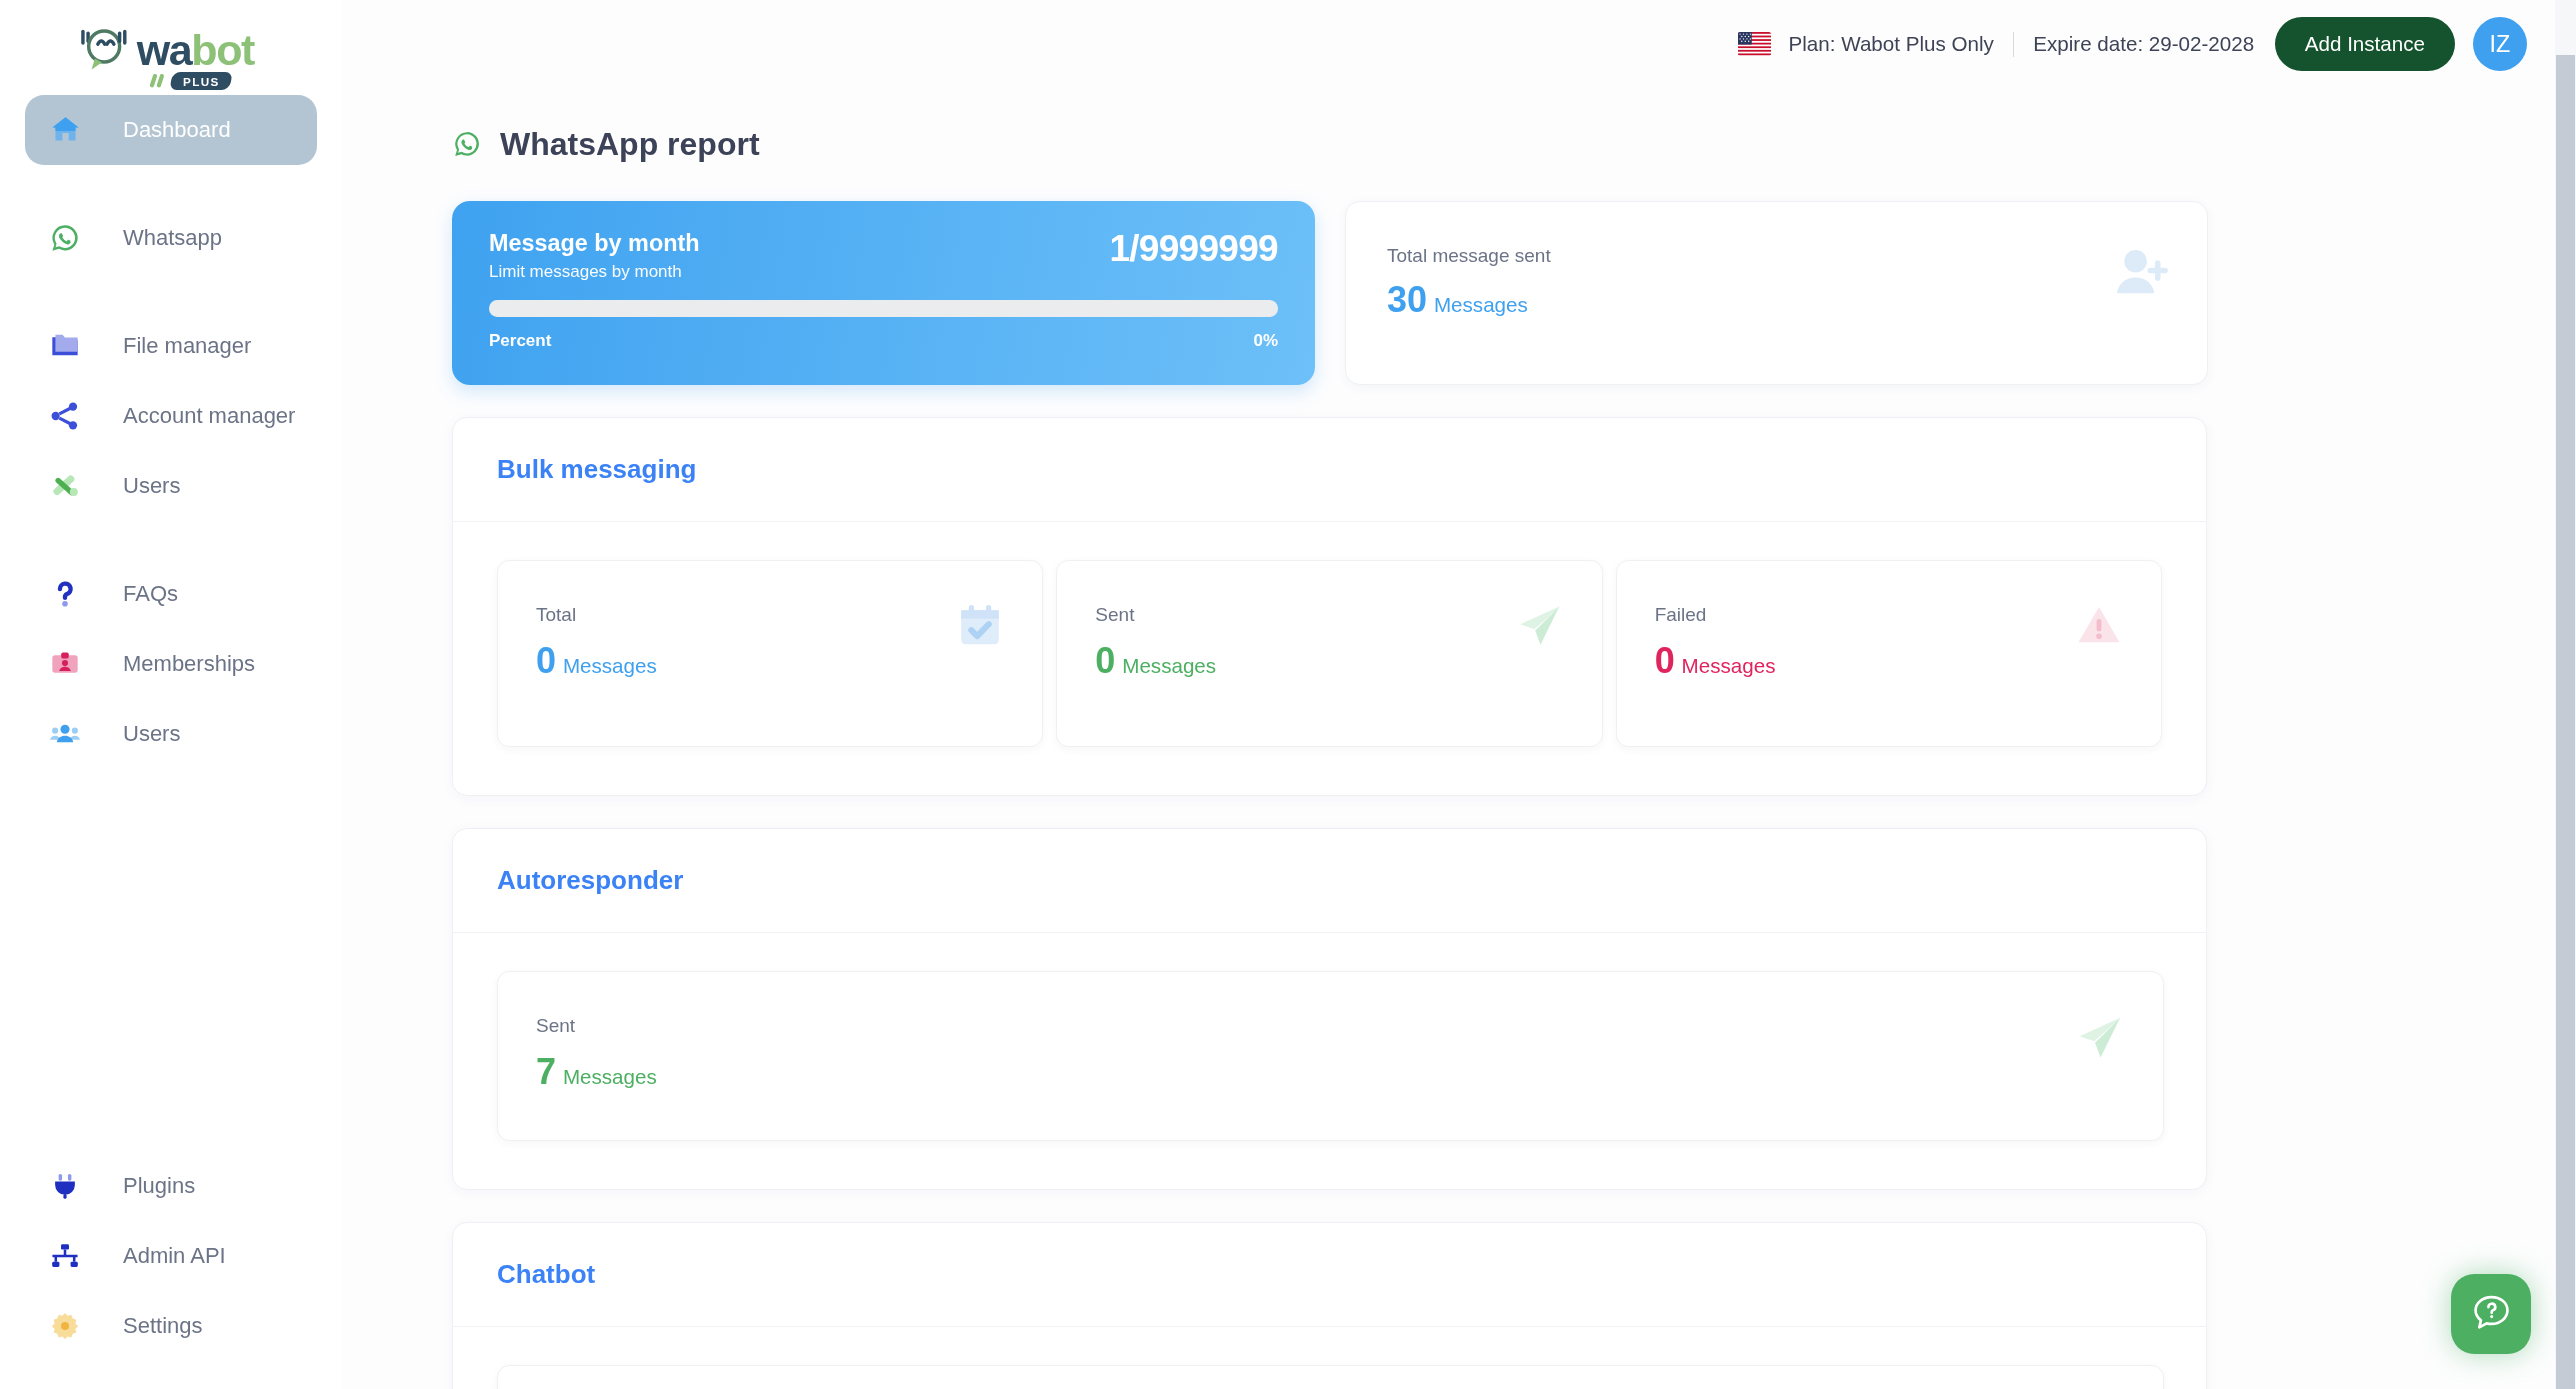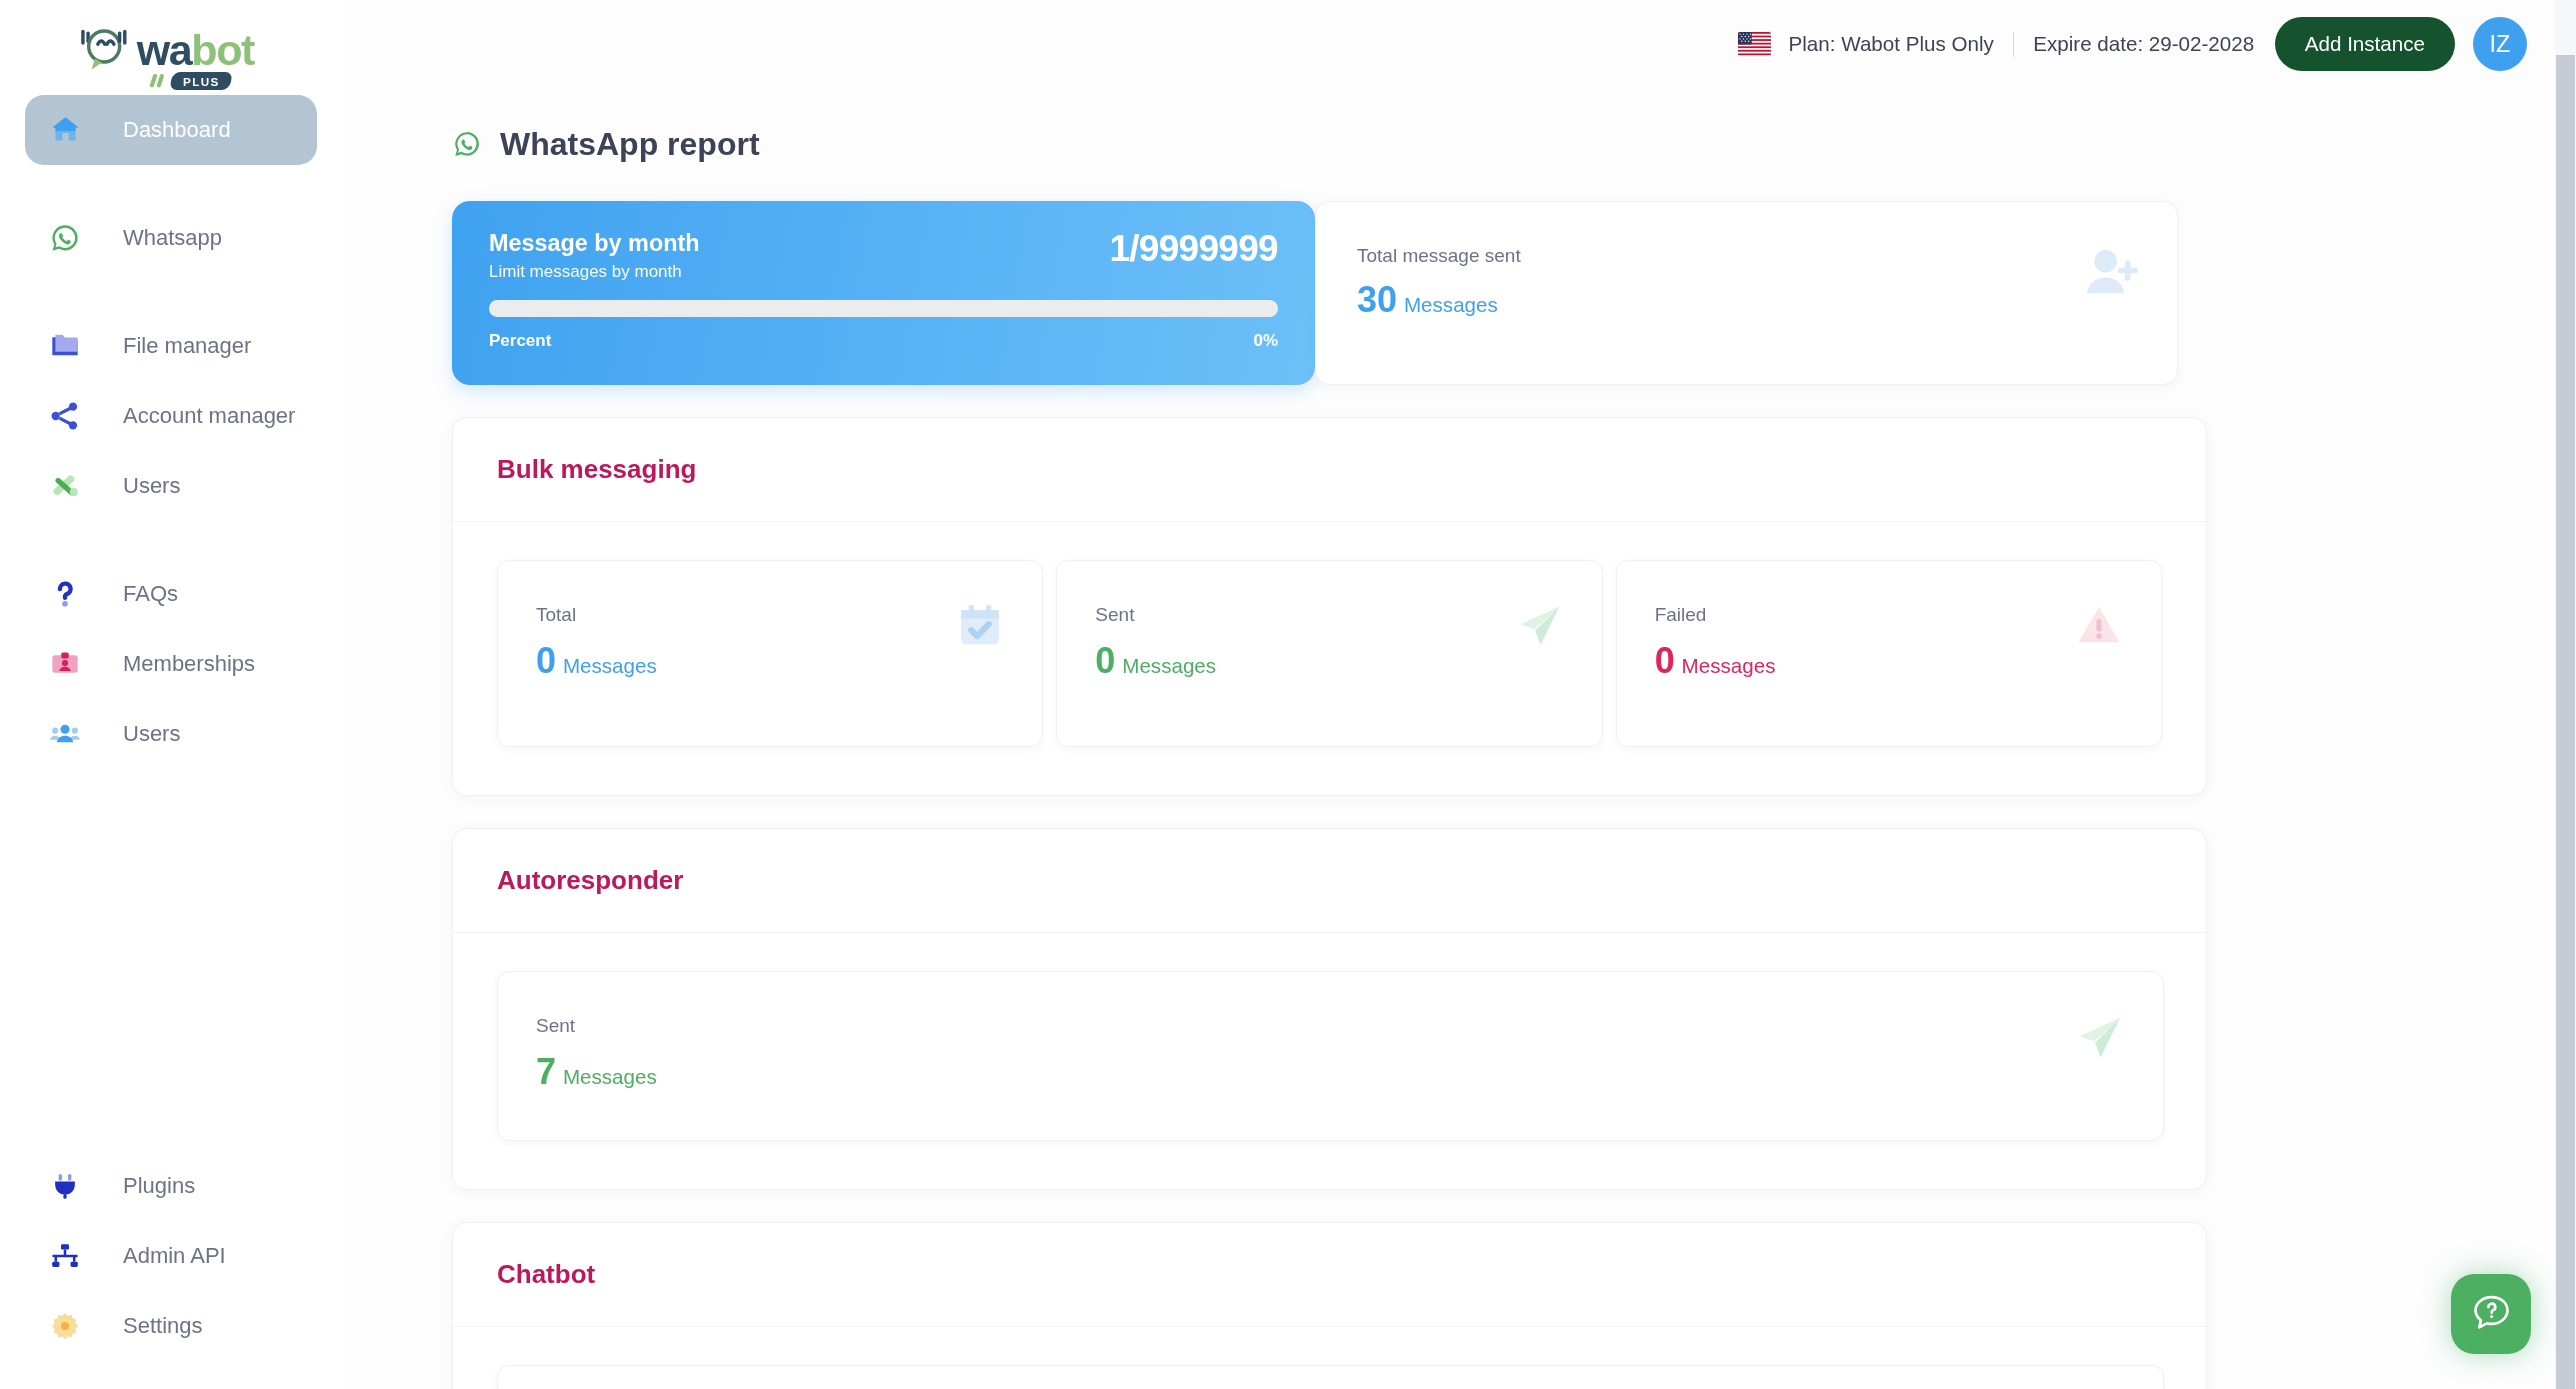--- a/index.html
+++ b/index.html
@@ -68,21 +68,21 @@
     margin-left: 18px; width: 54px; height: 54px; border-radius: 50%;
     background: #3ea0ef; color: #ffffff; font-size: 23.4px;
     display: flex; align-items: center; justify-content: center; cursor: pointer;
   }
   .page-head-inner { display: flex; align-items: center; gap: 18px; }
   .page-title { font-size: 32px; font-weight: 700; color: #3c4257; }
 
   .content { padding: 38px 49px 0 110px; }
 
   
-  .stat-row { display: flex; }
+  .stat-row { display: flex; gap: 30px; }
   .card-blue {
     width: 863px; height: 184px; border-radius: 18px;
     background: linear-gradient(100deg, #3fa2f0 0%, #6dc0f8 100%);
     padding: 29px 37px 0 37px; color: #ffffff;
     box-shadow: 0 6.9px 18px rgba(62,160,239,0.22);
     position: relative;
   }
   .cb-top { display: flex; justify-content: space-between; align-items: flex-start; }
   .cb-title { font-size: 23.4px; font-weight: 700; line-height: 1.15; }
   .cb-sub { font-size: 17px; font-weight: 400; margin-top: 5.5px; opacity: .97; }
@@ -102,21 +102,21 @@
   .cw-unit { font-size: 20.6px; }
   .cw-icon { position: absolute; right: 37px; top: 41px; opacity: .95; }
 
   
   .panel {
     margin-top: 32px; background: #ffffff; border-radius: 15px;
     border: 0.7px solid #eef0f4; box-shadow: 0 2.7px 12.4px rgba(40,60,90,0.04);
     width: 1755px;
   }
   .panel-head { padding: 36px 44px; border-bottom: 0.7px solid #f0f2f6; }
-  .panel-title { font-size: 26px; font-weight: 700; color: #be185d; }
+  .panel-title { font-size: 26px; font-weight: 700; color: #3b82f6; }
   .panel-body { padding: 38px 44px 48px 44px; }
   .mini-row { display: flex; gap: 13px; }
   .mini-card {
     flex: 1; height: 187px; border-radius: 12.4px; background: #ffffff;
     border: 0.7px solid #eef0f4; box-shadow: 0 2.1px 8.2px rgba(40,60,90,0.04);
     padding: 43px 0 0 38px; position: relative;
   }
   .mc-label { font-size: 19px; color: #6b7386; }
   .mc-value { margin-top: 13.7px; display: flex; align-items: baseline; gap: 6.9px; }
   .mc-num { font-size: 36px; font-weight: 700; }

